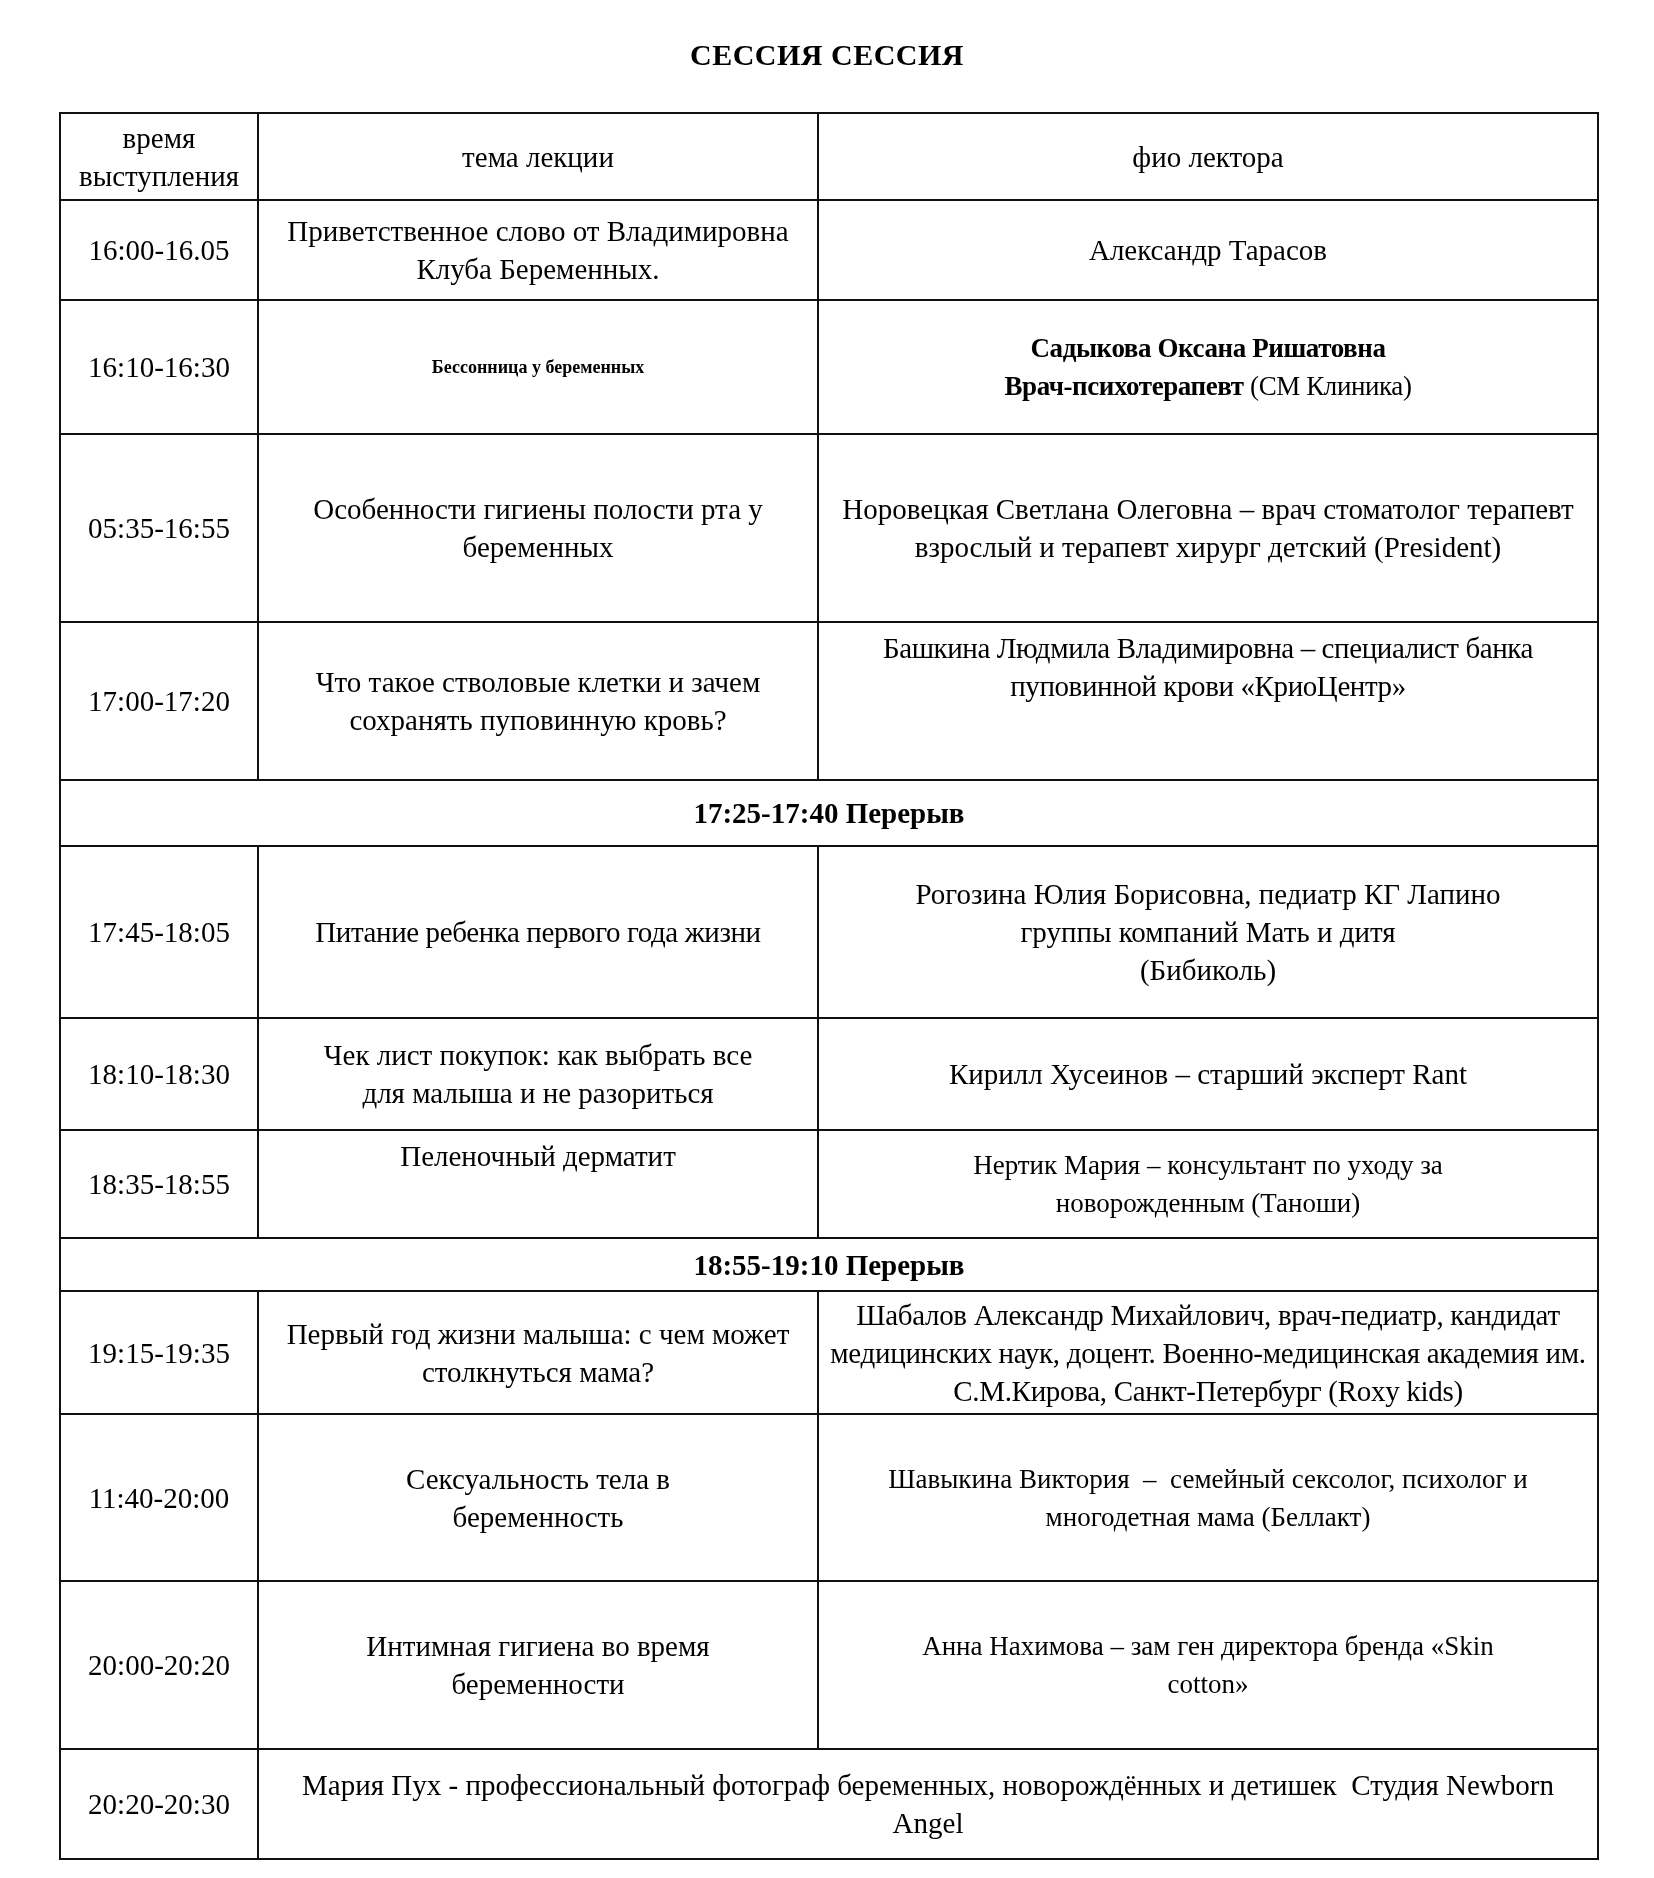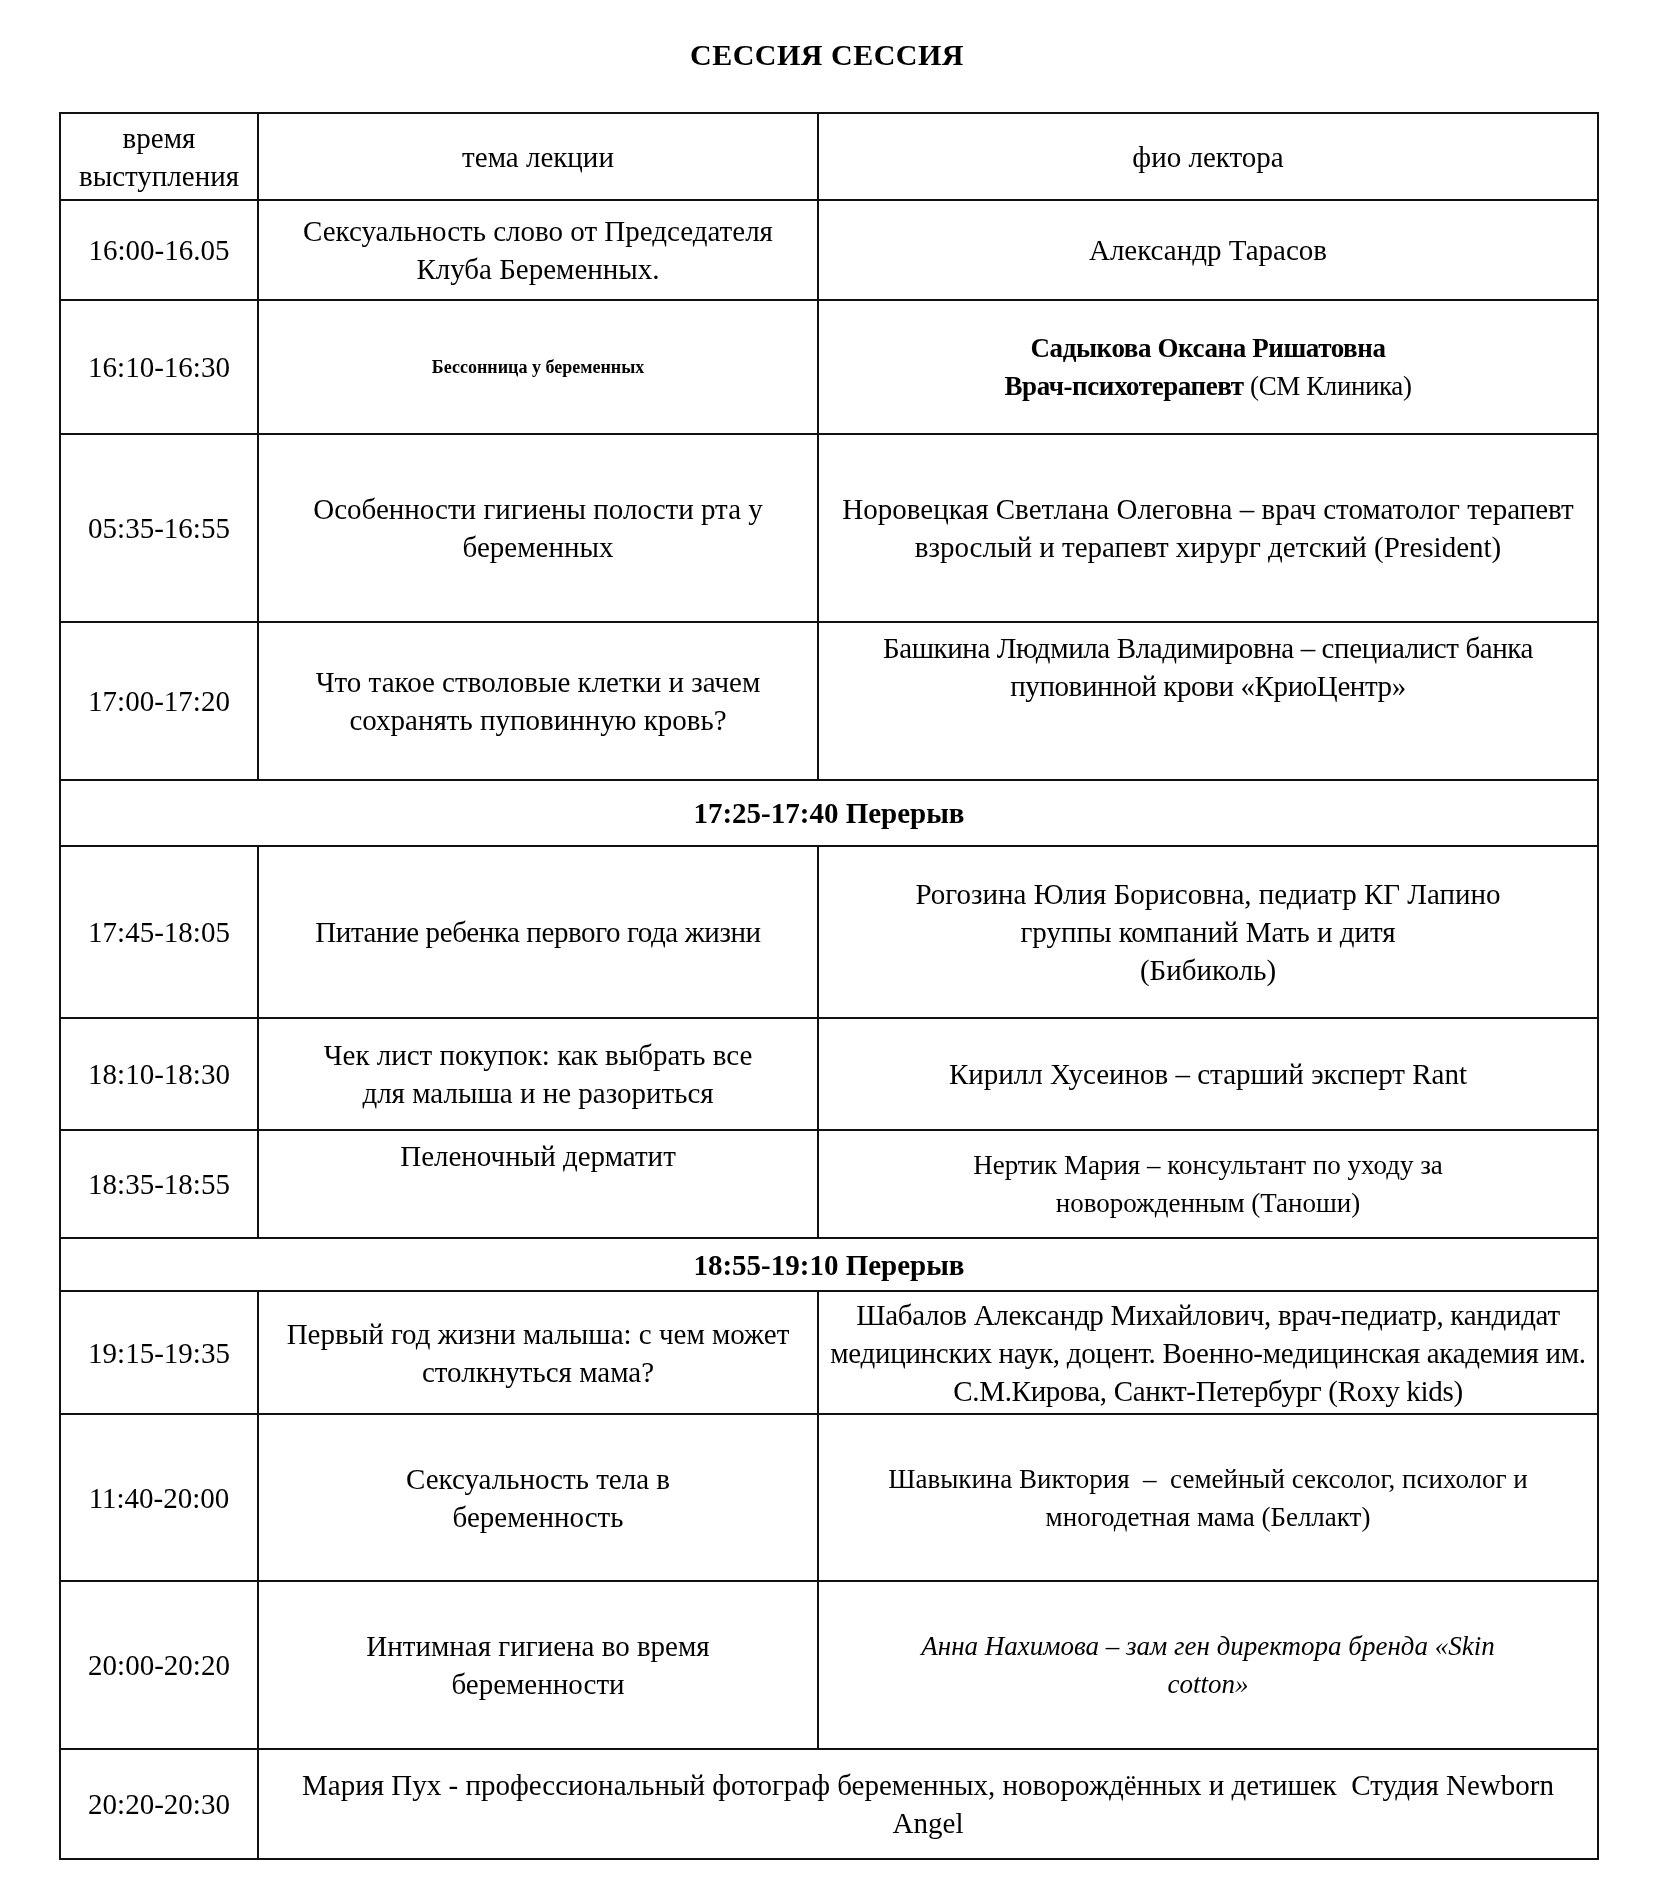--- a/index.html
+++ b/index.html
@@ -72,21 +72,21 @@
   <tbody>
 
     <tr style="height:87px">
       <td class="head-time">время выступления</td>
       <td>тема лекции</td>
       <td>фио лектора</td>
     </tr>
 
     <tr style="height:100px">
       <td class="time">16:00-16.05</td>
-      <td>Сексуальность слово от Председателя Клуба Беременных.</td>
+      <td>Приветственное слово от Владимировна Клуба Беременных.</td>
       <td>Александр Тарасов</td>
     </tr>
 
     <tr style="height:134px">
       <td class="time">16:10-16:30</td>
       <td class="sans bold" style="font-size:18px">Бессонница у беременных</td>
       <td>
         <div class="bold condensed">Садыкова Оксана Ришатовна</div>
         <div class="condensed"><span class="bold">Врач-психотерапевт</span> <span>(СМ Клиника)</span></div>
       </td>
@@ -141,21 +141,21 @@
 
     <tr style="height:167px">
       <td class="time">11:40-20:00</td>
       <td style="padding:0 100px">Сексуальность тела в беременность</td>
       <td style="font-size:27px; padding:0 30px; white-space:pre-wrap;">Шавыкина Виктория  –  семейный сексолог, психолог и многодетная мама (Беллакт)</td>
     </tr>
 
     <tr style="height:168px">
       <td class="time">20:00-20:20</td>
       <td style="padding:0 60px">Интимная гигиена во время беременности</td>
-      <td style="font-size:27px; padding:0 60px;font-style:italic;">Анна Нахимова – зам ген директора бренда «Skin cotton»</td>
+      <td style="font-size:27px; padding:0 60px;">Анна Нахимова – зам ген директора бренда «Skin cotton»</td>
     </tr>
 
     <tr style="height:93px">
       <td class="time time-small">20:20-20:30</td>
       <td colspan="2" class="sans" style="white-space:pre-wrap; padding:16px 8px;">Мария Пух - профессиональный фотограф беременных, новорождённых и детишек  Студия Newborn Angel</td>
     </tr>
   </tbody>
 </table>
 
 </body></html>

